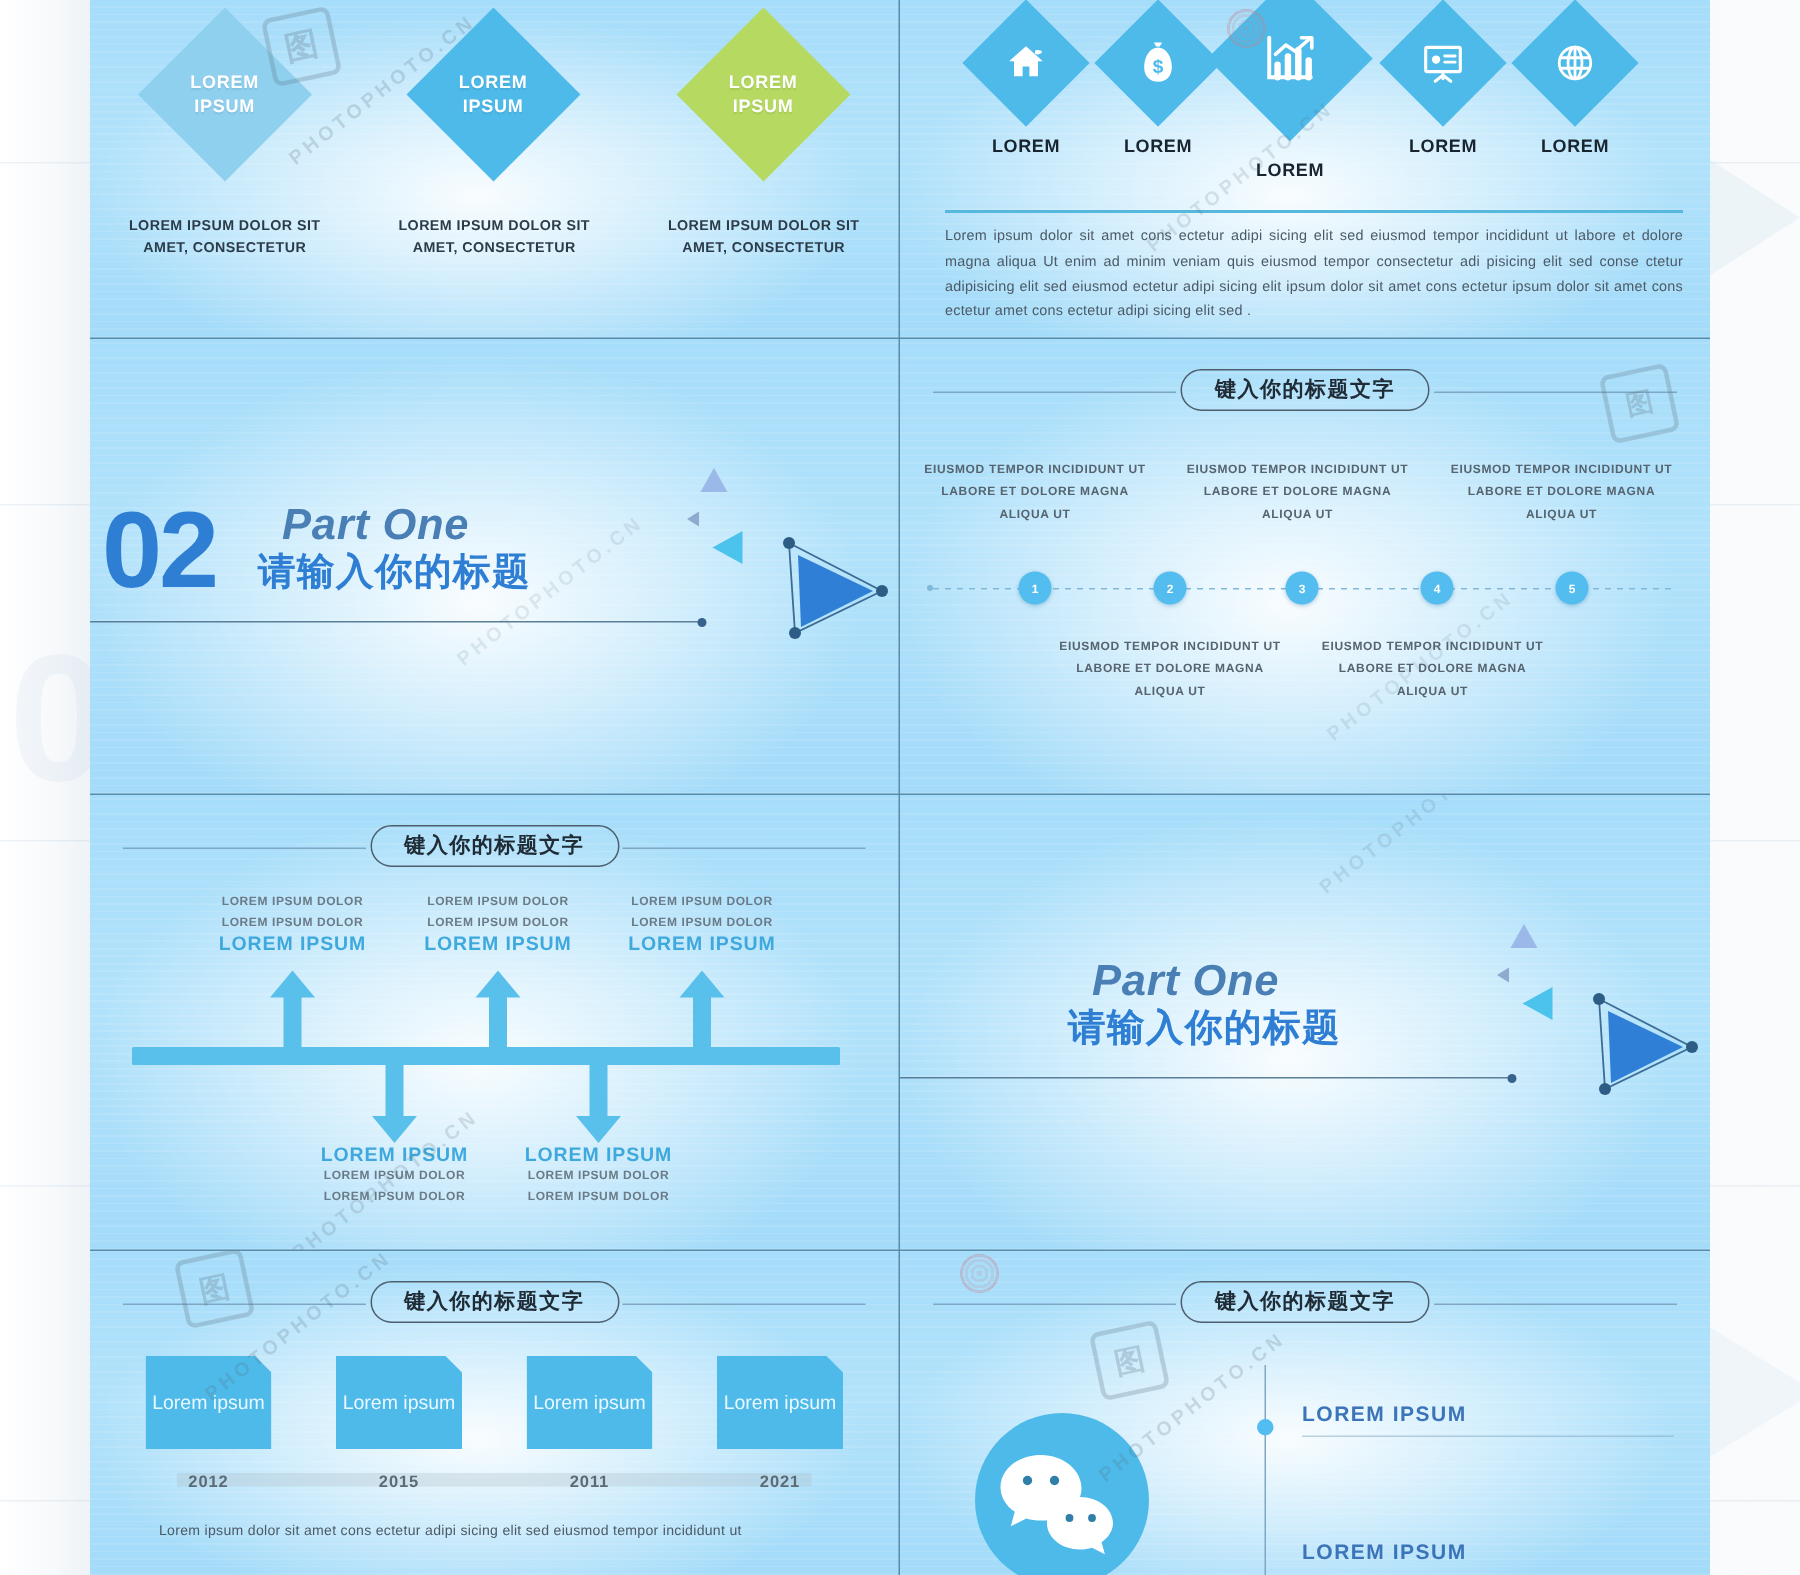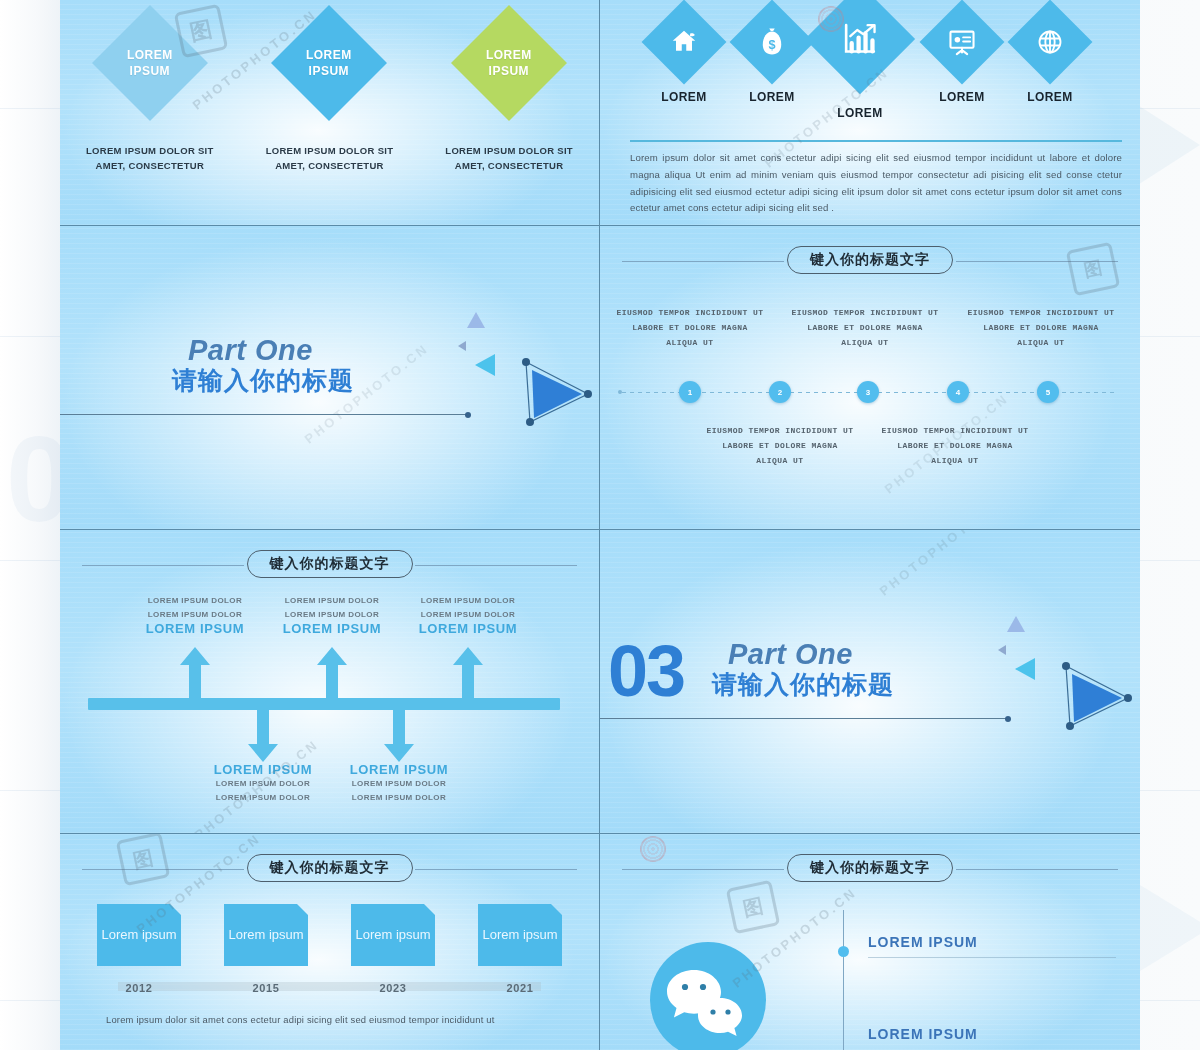--- a/index.html
+++ b/index.html
@@ -143,21 +143,21 @@
   .tl-axis { position:absolute; left:22px; right:22px; top:166px; height:1px;
     background: repeating-linear-gradient(90deg,#7fb8d8 0 4px, transparent 4px 8px); }
   .tl-axis::before{ content:''; position:absolute; left:-4px; top:-2px; width:4px;height:4px;border-radius:50%;background:#7fb8d8;}
   .tl-node {
     position:absolute; width:22px; height:22px; border-radius:50%;
     background:#52bdee; top:155px; display:flex; align-items:center; justify-content:center;
     color:#fff; font-size:8px; font-weight:700; box-shadow:0 1px 3px rgba(40,120,170,.35);
   }
   .tl-text {
     position:absolute; width:150px; text-align:center;
-    font-size:8px; line-height:1.85; color:#56646f; letter-spacing:.45px; font-weight:600;font-family:Liberation Mono, monospace;
+    font-size:8px; line-height:1.85; color:#56646f; letter-spacing:.45px; font-weight:600;
   }
   .tl-text.up { top:80px; }
   .tl-text.dn { top:198px; }
 
   
   .bar-h { position:absolute; left:28px; width:472px; height:12px; top:168px; background:#58c0ea; border-radius:1px; }
   .arr-up { position:absolute; width:34px; top:117px; height:56px; }
   .arr-dn { position:absolute; width:34px; top:176px; height:56px; }
   .lbl-up { position:absolute; width:160px; text-align:center; top:64px; }
   .lbl-dn { position:absolute; width:160px; text-align:center; top:232px; }
@@ -312,137 +312,137 @@
         </div>
 
       </div>
       <div class="rule-blue"></div>
       <p class="para">Lorem ipsum dolor sit amet cons ectetur adipi sicing elit sed eiusmod tempor incididunt ut labore et dolore magna aliqua Ut enim ad minim veniam quis eiusmod tempor consectetur adi pisicing elit sed conse ctetur adipisicing elit sed eiusmod ectetur adipi sicing elit ipsum dolor sit amet cons ectetur ipsum dolor sit amet cons ectetur amet cons ectetur adipi sicing elit sed .</p>
       <div class="wm wm-ring" style="left:218px;top:6px"></div>
       <div class="wm wm-txt" style="left:150px;top:110px;color:rgba(90,110,125,0.18)">PHOTOPHOTO.CN</div>
     </section>
 
     <section class="slide">
+      <div class="cover-wrap">
+        <div class="cover-num">02</div>
+        <div class="cover-en">Part One</div>
+        <div class="cover-cn">请输入你的标题</div>
+        <div class="cover-line"></div>
+        <div class="tri-a"></div>
+        <div class="tri-b"></div>
+        <div class="tri-c"></div>
+        <svg class="tri-big" viewBox="0 0 72 72">
+          <polygon points="6,6 68,38 10,66" fill="none" stroke="#3b6d96" stroke-width="1.2"></polygon>
+          <polygon points="12,14 62,38 14,62" fill="#2f7fd6"></polygon>
+          <circle cx="6" cy="6" r="4" fill="#2d5c85"></circle>
+          <circle cx="68" cy="38" r="4" fill="#2d5c85"></circle>
+          <circle cx="10" cy="66" r="4" fill="#2d5c85"></circle>
+        </svg>
+      </div>
+      <div class="wm wm-txt" style="left:230px;top:160px;color:rgba(90,110,125,0.14)">PHOTOPHOTO.CN</div>
+    </section>
+
+    <section class="slide col2">
+      <div class="sec-head">
+        <div class="ln l"></div>
+        <div class="ln r"></div>
+        <div class="pill">键入你的标题文字</div>
+      </div>
+
+      <div class="tl-axis"></div>
+
+      <div class="tl-node" style="left:79px">1</div>
+      <div class="tl-node" style="left:169px">2</div>
+      <div class="tl-node" style="left:257px">3</div>
+      <div class="tl-node" style="left:347px">4</div>
+      <div class="tl-node" style="left:437px">5</div>
+
+      <div class="tl-text up" style="left:15px">EIUSMOD TEMPOR INCIDIDUNT UT LABORE ET DOLORE MAGNA ALIQUA UT</div>
+      <div class="tl-text up" style="left:190px">EIUSMOD TEMPOR INCIDIDUNT UT LABORE ET DOLORE MAGNA ALIQUA UT</div>
+      <div class="tl-text up" style="left:366px">EIUSMOD TEMPOR INCIDIDUNT UT LABORE ET DOLORE MAGNA ALIQUA UT</div>
+
+      <div class="tl-text dn" style="left:105px">EIUSMOD TEMPOR INCIDIDUNT UT LABORE ET DOLORE MAGNA ALIQUA UT</div>
+      <div class="tl-text dn" style="left:280px">EIUSMOD TEMPOR INCIDIDUNT UT LABORE ET DOLORE MAGNA ALIQUA UT</div>
+
+      <div class="wm wm-seal" style="left:470px;top:20px;font-size:18px">图</div>
+      <div class="wm wm-txt" style="left:270px;top:210px;color:rgba(90,110,125,0.14)">PHOTOPHOTO.CN</div>
+    </section>
+
+    <section class="slide">
+      <div class="sec-head">
+        <div class="ln l"></div>
+        <div class="ln r"></div>
+        <div class="pill">键入你的标题文字</div>
+      </div>
+
+      <div class="bar-h"></div>
+
+      <svg class="arr-up" style="left:118px" viewBox="0 0 34 56">
+        <path d="M17 0 L32 18 H23 V56 H11 V18 H2 Z" fill="#58c0ea"></path>
+      </svg>
+      <svg class="arr-up" style="left:255px" viewBox="0 0 34 56">
+        <path d="M17 0 L32 18 H23 V56 H11 V18 H2 Z" fill="#58c0ea"></path>
+      </svg>
+      <svg class="arr-up" style="left:391px" viewBox="0 0 34 56">
+        <path d="M17 0 L32 18 H23 V56 H11 V18 H2 Z" fill="#58c0ea"></path>
+      </svg>
+
+      <svg class="arr-dn" style="left:186px" viewBox="0 0 34 56">
+        <path d="M17 56 L32 38 H23 V0 H11 V38 H2 Z" fill="#58c0ea"></path>
+      </svg>
+      <svg class="arr-dn" style="left:322px" viewBox="0 0 34 56">
+        <path d="M17 56 L32 38 H23 V0 H11 V38 H2 Z" fill="#58c0ea"></path>
+      </svg>
+
+      <div class="lbl-up" style="left:55px">
+        <div class="sm">LOREM IPSUM DOLOR</div>
+        <div class="sm">LOREM IPSUM DOLOR</div>
+        <div class="bg-blue">LOREM IPSUM</div>
+      </div>
+      <div class="lbl-up" style="left:192px">
+        <div class="sm">LOREM IPSUM DOLOR</div>
+        <div class="sm">LOREM IPSUM DOLOR</div>
+        <div class="bg-blue">LOREM IPSUM</div>
+      </div>
+      <div class="lbl-up" style="left:328px">
+        <div class="sm">LOREM IPSUM DOLOR</div>
+        <div class="sm">LOREM IPSUM DOLOR</div>
+        <div class="bg-blue">LOREM IPSUM</div>
+      </div>
+
+      <div class="lbl-dn" style="left:123px">
+        <div class="bg-blue">LOREM IPSUM</div>
+        <div class="sm">LOREM IPSUM DOLOR</div>
+        <div class="sm">LOREM IPSUM DOLOR</div>
+      </div>
+      <div class="lbl-dn" style="left:259px">
+        <div class="bg-blue">LOREM IPSUM</div>
+        <div class="sm">LOREM IPSUM DOLOR</div>
+        <div class="sm">LOREM IPSUM DOLOR</div>
+      </div>
+
+      <div class="wm wm-txt" style="left:120px;top:252px;color:rgba(90,110,125,0.20)">PHOTOPHOTO.CN</div>
+    </section>
+
+    <section class="slide col2">
       <div class="cover-wrap">
         <div class="cover-en">Part One</div>
         <div class="cover-cn">请输入你的标题</div>
         <div class="cover-line"></div>
         <div class="tri-a"></div>
         <div class="tri-b"></div>
         <div class="tri-c"></div>
         <svg class="tri-big" viewBox="0 0 72 72">
           <polygon points="6,6 68,38 10,66" fill="none" stroke="#3b6d96" stroke-width="1.2"></polygon>
           <polygon points="12,14 62,38 14,62" fill="#2f7fd6"></polygon>
           <circle cx="6" cy="6" r="4" fill="#2d5c85"></circle>
           <circle cx="68" cy="38" r="4" fill="#2d5c85"></circle>
           <circle cx="10" cy="66" r="4" fill="#2d5c85"></circle>
         </svg>
       </div>
-      <div class="wm wm-txt" style="left:230px;top:160px;color:rgba(90,110,125,0.14)">PHOTOPHOTO.CN</div>
-    </section>
-
-    <section class="slide col2">
-      <div class="sec-head">
-        <div class="ln l"></div>
-        <div class="ln r"></div>
-        <div class="pill">键入你的标题文字</div>
-      </div>
-
-      <div class="tl-axis"></div>
-
-      <div class="tl-node" style="left:79px">1</div>
-      <div class="tl-node" style="left:169px">2</div>
-      <div class="tl-node" style="left:257px">3</div>
-      <div class="tl-node" style="left:347px">4</div>
-      <div class="tl-node" style="left:437px">5</div>
-
-      <div class="tl-text up" style="left:15px">EIUSMOD TEMPOR INCIDIDUNT UT LABORE ET DOLORE MAGNA ALIQUA UT</div>
-      <div class="tl-text up" style="left:190px">EIUSMOD TEMPOR INCIDIDUNT UT LABORE ET DOLORE MAGNA ALIQUA UT</div>
-      <div class="tl-text up" style="left:366px">EIUSMOD TEMPOR INCIDIDUNT UT LABORE ET DOLORE MAGNA ALIQUA UT</div>
-
-      <div class="tl-text dn" style="left:105px">EIUSMOD TEMPOR INCIDIDUNT UT LABORE ET DOLORE MAGNA ALIQUA UT</div>
-      <div class="tl-text dn" style="left:280px">EIUSMOD TEMPOR INCIDIDUNT UT LABORE ET DOLORE MAGNA ALIQUA UT</div>
-
-      <div class="wm wm-seal" style="left:470px;top:20px;font-size:18px">图</div>
-      <div class="wm wm-txt" style="left:270px;top:210px;color:rgba(90,110,125,0.14)">PHOTOPHOTO.CN</div>
-    </section>
-
-    <section class="slide">
-      <div class="sec-head">
-        <div class="ln l"></div>
-        <div class="ln r"></div>
-        <div class="pill">键入你的标题文字</div>
-      </div>
-
-      <div class="bar-h"></div>
-
-      <svg class="arr-up" style="left:118px" viewBox="0 0 34 56">
-        <path d="M17 0 L32 18 H23 V56 H11 V18 H2 Z" fill="#58c0ea"></path>
-      </svg>
-      <svg class="arr-up" style="left:255px" viewBox="0 0 34 56">
-        <path d="M17 0 L32 18 H23 V56 H11 V18 H2 Z" fill="#58c0ea"></path>
-      </svg>
-      <svg class="arr-up" style="left:391px" viewBox="0 0 34 56">
-        <path d="M17 0 L32 18 H23 V56 H11 V18 H2 Z" fill="#58c0ea"></path>
-      </svg>
-
-      <svg class="arr-dn" style="left:186px" viewBox="0 0 34 56">
-        <path d="M17 56 L32 38 H23 V0 H11 V38 H2 Z" fill="#58c0ea"></path>
-      </svg>
-      <svg class="arr-dn" style="left:322px" viewBox="0 0 34 56">
-        <path d="M17 56 L32 38 H23 V0 H11 V38 H2 Z" fill="#58c0ea"></path>
-      </svg>
-
-      <div class="lbl-up" style="left:55px">
-        <div class="sm">LOREM IPSUM DOLOR</div>
-        <div class="sm">LOREM IPSUM DOLOR</div>
-        <div class="bg-blue">LOREM IPSUM</div>
-      </div>
-      <div class="lbl-up" style="left:192px">
-        <div class="sm">LOREM IPSUM DOLOR</div>
-        <div class="sm">LOREM IPSUM DOLOR</div>
-        <div class="bg-blue">LOREM IPSUM</div>
-      </div>
-      <div class="lbl-up" style="left:328px">
-        <div class="sm">LOREM IPSUM DOLOR</div>
-        <div class="sm">LOREM IPSUM DOLOR</div>
-        <div class="bg-blue">LOREM IPSUM</div>
-      </div>
-
-      <div class="lbl-dn" style="left:123px">
-        <div class="bg-blue">LOREM IPSUM</div>
-        <div class="sm">LOREM IPSUM DOLOR</div>
-        <div class="sm">LOREM IPSUM DOLOR</div>
-      </div>
-      <div class="lbl-dn" style="left:259px">
-        <div class="bg-blue">LOREM IPSUM</div>
-        <div class="sm">LOREM IPSUM DOLOR</div>
-        <div class="sm">LOREM IPSUM DOLOR</div>
-      </div>
-
-      <div class="wm wm-txt" style="left:120px;top:252px;color:rgba(90,110,125,0.20)">PHOTOPHOTO.CN</div>
-    </section>
-
-    <section class="slide col2">
-      <div class="cover-wrap">
-        <div class="cover-num">03</div>
-        <div class="cover-en">Part One</div>
-        <div class="cover-cn">请输入你的标题</div>
-        <div class="cover-line"></div>
-        <div class="tri-a"></div>
-        <div class="tri-b"></div>
-        <div class="tri-c"></div>
-        <svg class="tri-big" viewBox="0 0 72 72">
-          <polygon points="6,6 68,38 10,66" fill="none" stroke="#3b6d96" stroke-width="1.2"></polygon>
-          <polygon points="12,14 62,38 14,62" fill="#2f7fd6"></polygon>
-          <circle cx="6" cy="6" r="4" fill="#2d5c85"></circle>
-          <circle cx="68" cy="38" r="4" fill="#2d5c85"></circle>
-          <circle cx="10" cy="66" r="4" fill="#2d5c85"></circle>
-        </svg>
-      </div>
       <div class="wm wm-txt" style="left:265px;top:8px;color:rgba(90,110,125,0.16)">PHOTOPHOTO.CN</div>
     </section>
 
     <section class="slide row4">
       <div class="sec-head">
         <div class="ln l"></div>
         <div class="ln r"></div>
         <div class="pill">键入你的标题文字</div>
       </div>
 
@@ -452,21 +452,21 @@
         <div class="yr-item">
           <div class="yr-card">Lorem ipsum</div>
           <div class="yr-label">2012</div>
         </div>
         <div class="yr-item">
           <div class="yr-card">Lorem ipsum</div>
           <div class="yr-label">2015</div>
         </div>
         <div class="yr-item">
           <div class="yr-card">Lorem ipsum</div>
-          <div class="yr-label">2023</div>
+          <div class="yr-label">2011</div>
         </div>
         <div class="yr-item">
           <div class="yr-card">Lorem ipsum</div>
           <div class="yr-label">2021</div>
         </div>
       </div>
 
       <div class="yr-foot">Lorem ipsum dolor sit amet cons ectetur adipi sicing elit sed eiusmod tempor incididunt ut</div>
 
       <div class="wm wm-seal" style="left:60px;top:2px;font-size:20px">图</div>

